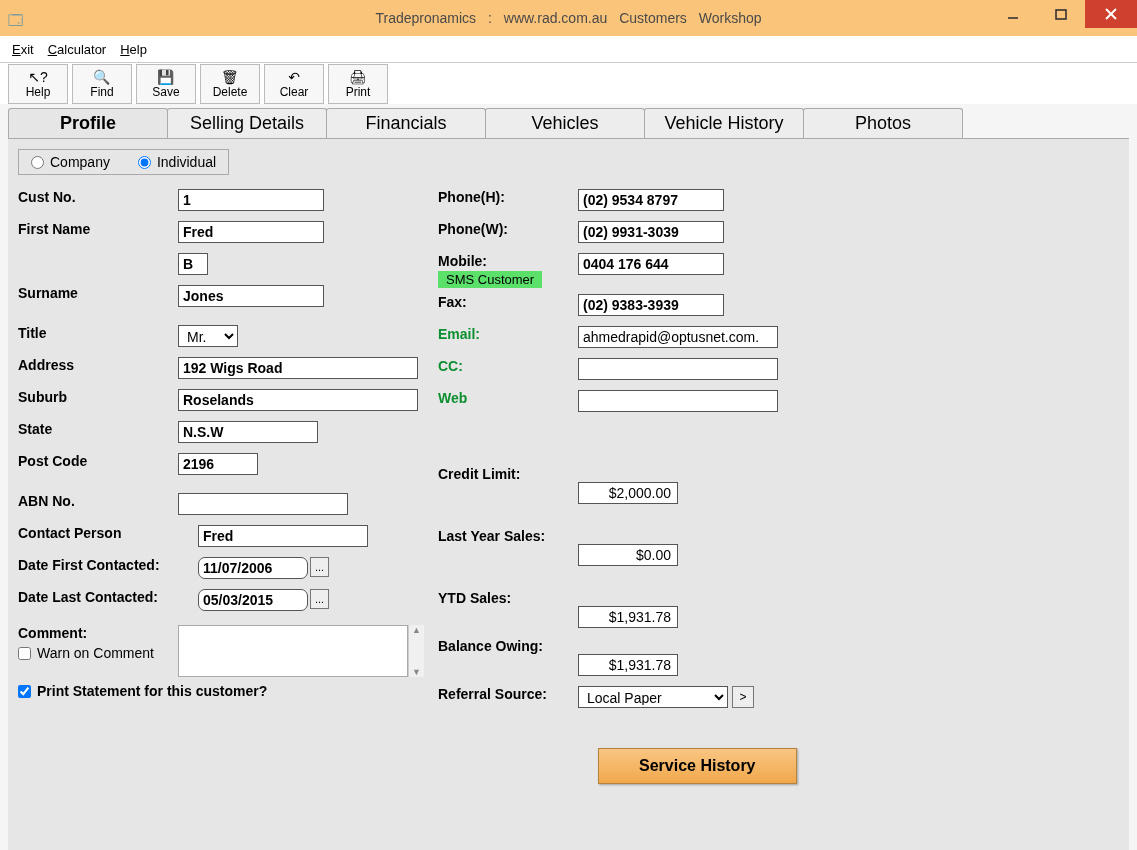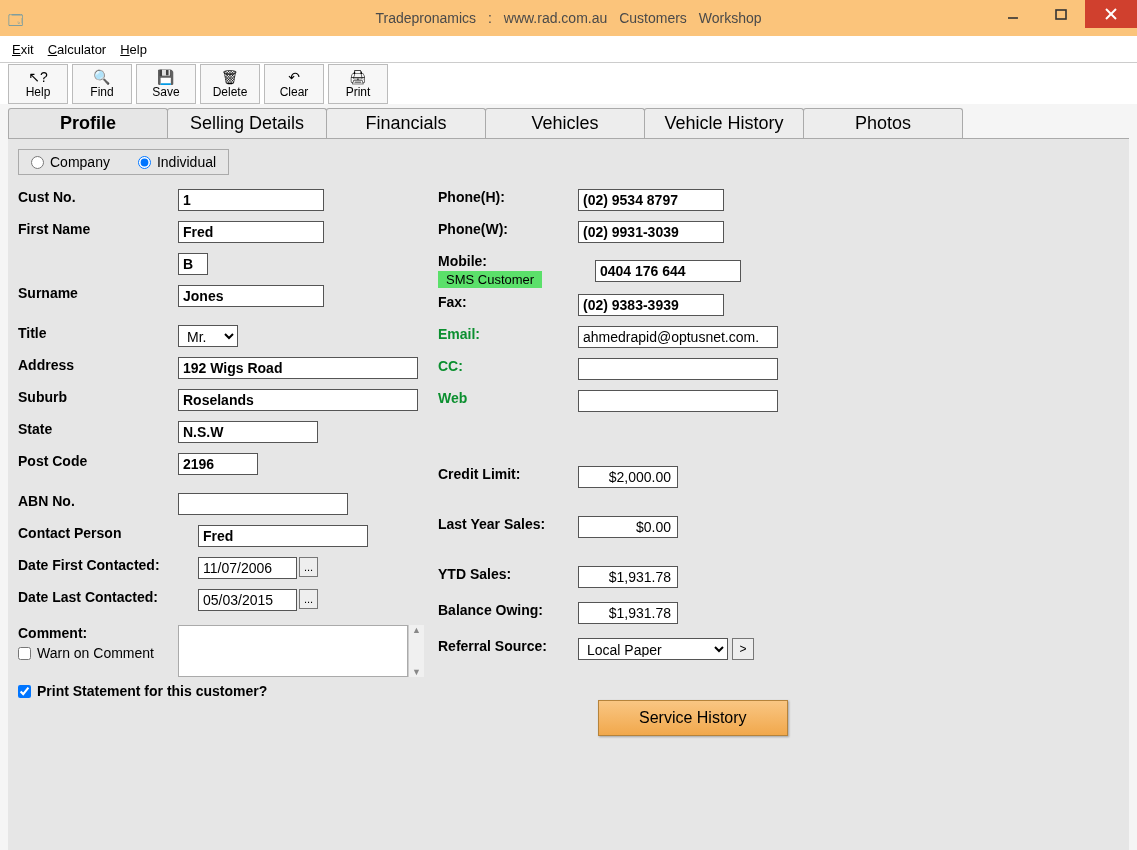--- a/index.html
+++ b/index.html
@@ -24,39 +24,39 @@
     .type-group { border: 1px solid #aaa; display:inline-flex; align-items:center; padding: 4px 12px; gap: 28px; background:#e6e6e6; margin-bottom:14px;}
     .type-group label { display:flex; align-items:center; gap:6px; font-size:14px;}
     .two-col { display: flex; }
     .col { width: 420px; }
     .col.right { width: 420px; margin-left: 0px;}
     .frow { display: flex; margin-bottom: 6px; min-height:26px;}
     .flabel { width: 160px; font-weight: bold; font-size: 14px; color: #000; }
     .col.right .flabel { width: 140px; }
     .flabel.green { color: #0b8f2f; }
     .finput { border: 1px solid #555; background: #fff; padding: 2px 4px; font-size: 14px; font-weight: bold; height: 22px; }
-    .finput.ro { font-weight: normal; text-align:right; padding-right:6px; width:100px;}
+    .finput.ro { font-weight: normal; text-align:right; padding-right:6px; width:100px;margin-top:16px;}
     select.finput { font-weight: normal; height:22px;}
     .w-small { width: 30px; }
     .w-med { width: 140px; }
     .w-addr { width: 240px; }
     .w-cust { width: 146px; }
     .w-phone { width: 146px; font-weight: bold;}
     .w-email { width: 200px; font-weight: normal;}
     .w-contact { width: 170px; }
     .w-title { width: 60px; }
     .sms-btn { background: #5be06a; border:none; padding:1px 8px; font-size:13px; display:inline-block; margin-top:2px;}
-    .date-row input { width: 99px; font-weight:normal;}
+    .date-row input { width: 110px; font-weight:bold;border-radius:7px;}
     .date-btn { border:1px solid #777; background:#eee; padding:0 4px; font-size:11px; height:20px; margin-left:2px; cursor:pointer;}
     .comment-box { border:1px solid #aaa; width:230px; height:52px; background:#fff; resize:none; font-family:inherit;}
     .scroll-stub { border-left:1px solid #ccc; display:flex; flex-direction:column; justify-content:space-between; height:52px; width:16px; background:#f0f0f0;}
     .scroll-stub span{font-size:9px; text-align:center; color:#888;}
     .chk-row { display:flex; align-items:center; gap:6px; margin-top:6px; font-weight:bold; font-size:14px;}
     .selbtn { border:1px solid #777; background:#eee; width:22px; height:22px; margin-left:4px; cursor:pointer; font-size:12px;}
-    .svc-btn { background: linear-gradient(#f9c683,#f1a84c); border:1px solid #b5833b; padding:8px 40px; font-size:16px; font-weight:normal; color:#000; margin-top:30px; margin-left:160px; cursor:pointer; box-shadow:1px 1px 2px rgba(0,0,0,.3);}
+    .svc-btn { background: linear-gradient(#f9c683,#f1a84c); border:1px solid #b5833b; padding:8px 40px; font-size:16px; font-weight:bold; color:#000; margin-top:30px; margin-left:160px; cursor:pointer; box-shadow:1px 1px 2px rgba(0,0,0,.3);}
   </style>
 </head>
 <body>
 
 <div class="titlebar">
   <span class="titlebar-icon">🗔</span>
   <span class="titlebar-text">Tradepronamics :   www.rad.com.au     Customers    Workshop</span>
   <div class="window-controls">
     <div class="wctrl">
         <svg width="12" height="12">
@@ -226,21 +226,21 @@
       <div class="frow">
           <span class="flabel">Phone(H):</span>
         <input class="finput w-phone" value="(02) 9534 8797" style="">
         </div>
 
       <div class="frow">
           <span class="flabel">Phone(W):</span>
         <input class="finput w-phone" value="(02) 9931-3039" style="">
         </div>
 
-      <div class="frow" style="align-items:center;gap:17px;">
+      <div class="frow" style="align-items:flex-start;">
         <div style="width:140px;">
           <div class="flabel" style="width:auto;">Mobile:</div>
           <button class="sms-btn">SMS Customer</button>
         </div>
         <input class="finput w-phone" value="0404 176 644" style="">
         </div>
 
       <div class="frow">
           <span class="flabel">Fax:</span>
         <input class="finput w-phone" value="(02) 9383-3939" style="">

